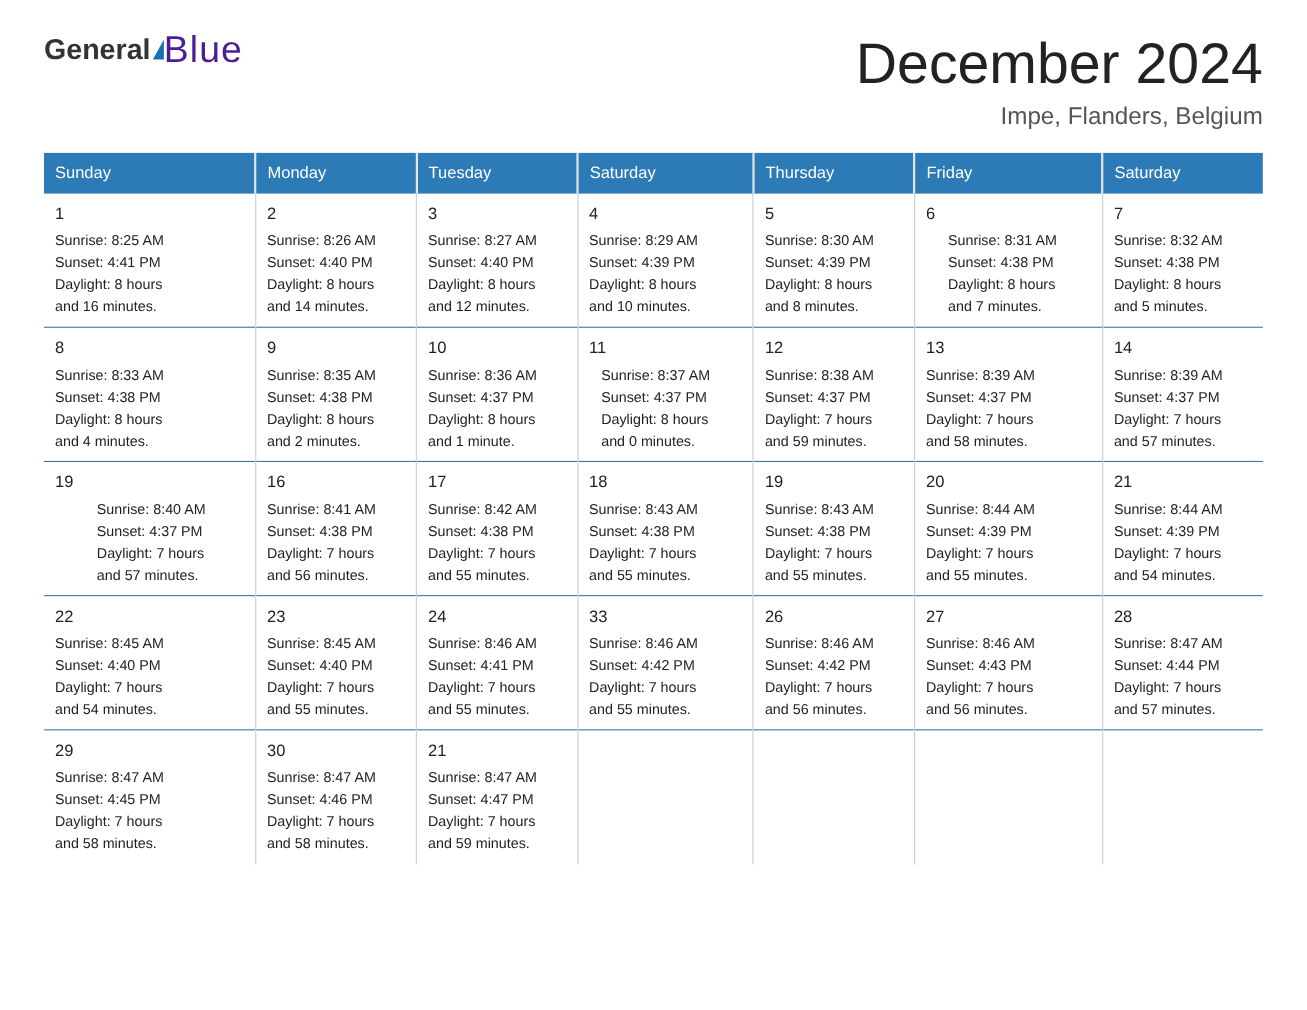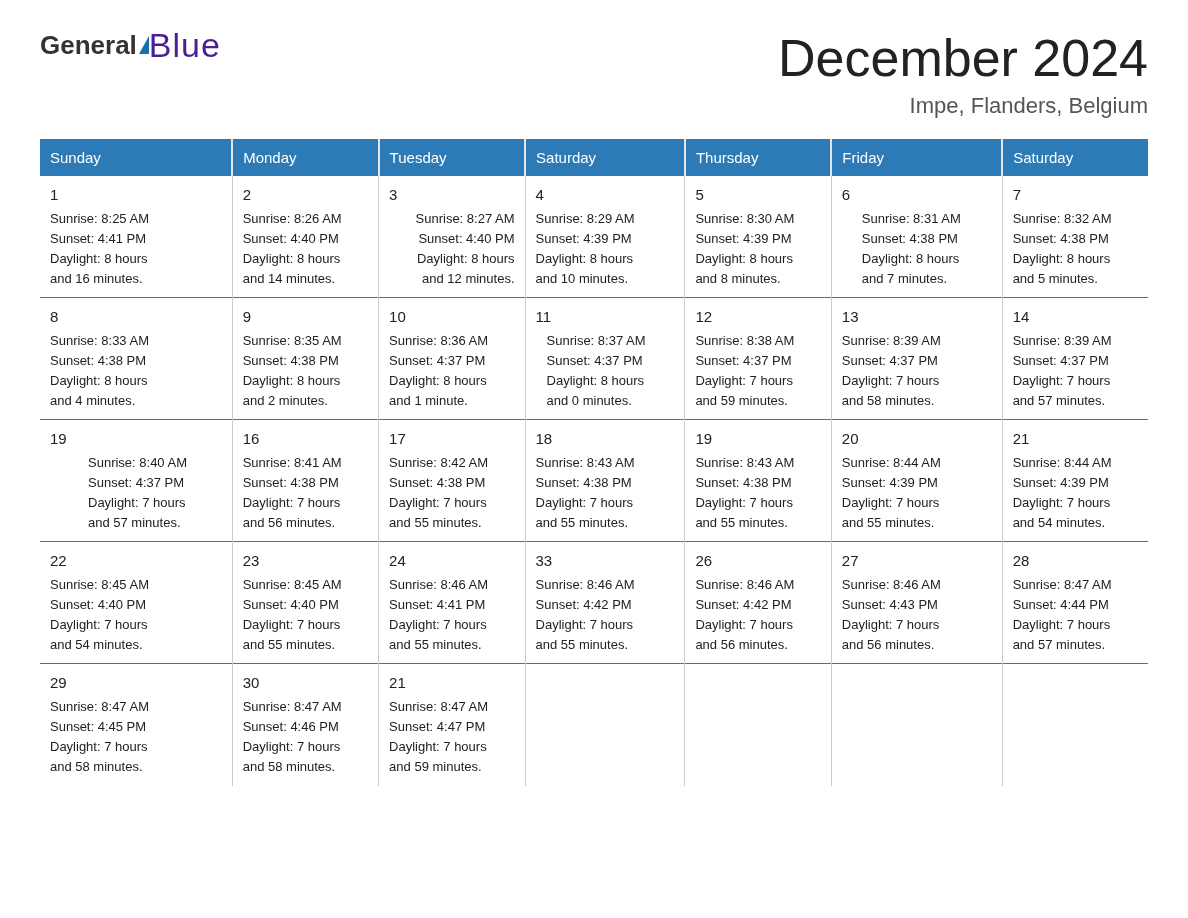--- a/index.html
+++ b/index.html
@@ -139,21 +139,21 @@
         </td>
         <td>
           <span class="day-num">2</span>
           <div class="day-info" style="white-space: pre-line;">Sunrise: 8:26 AM
 Sunset: 4:40 PM
 Daylight: 8 hours
 and 14 minutes.</div>
         </td>
         <td>
           <span class="day-num">3</span>
-          <div class="day-info" style="white-space: pre-line; text-align: right;">Sunrise: 8:27 AM
+          <div class="day-info" style="white-space: pre-line;">Sunrise: 8:27 AM
 Sunset: 4:40 PM
 Daylight: 8 hours
 and 12 minutes.</div>
         </td>
         <td>
           <span class="day-num">4</span>
           <div class="day-info" style="white-space: pre-line;">Sunrise: 8:29 AM
 Sunset: 4:39 PM
 Daylight: 8 hours
 and 10 minutes.</div>

